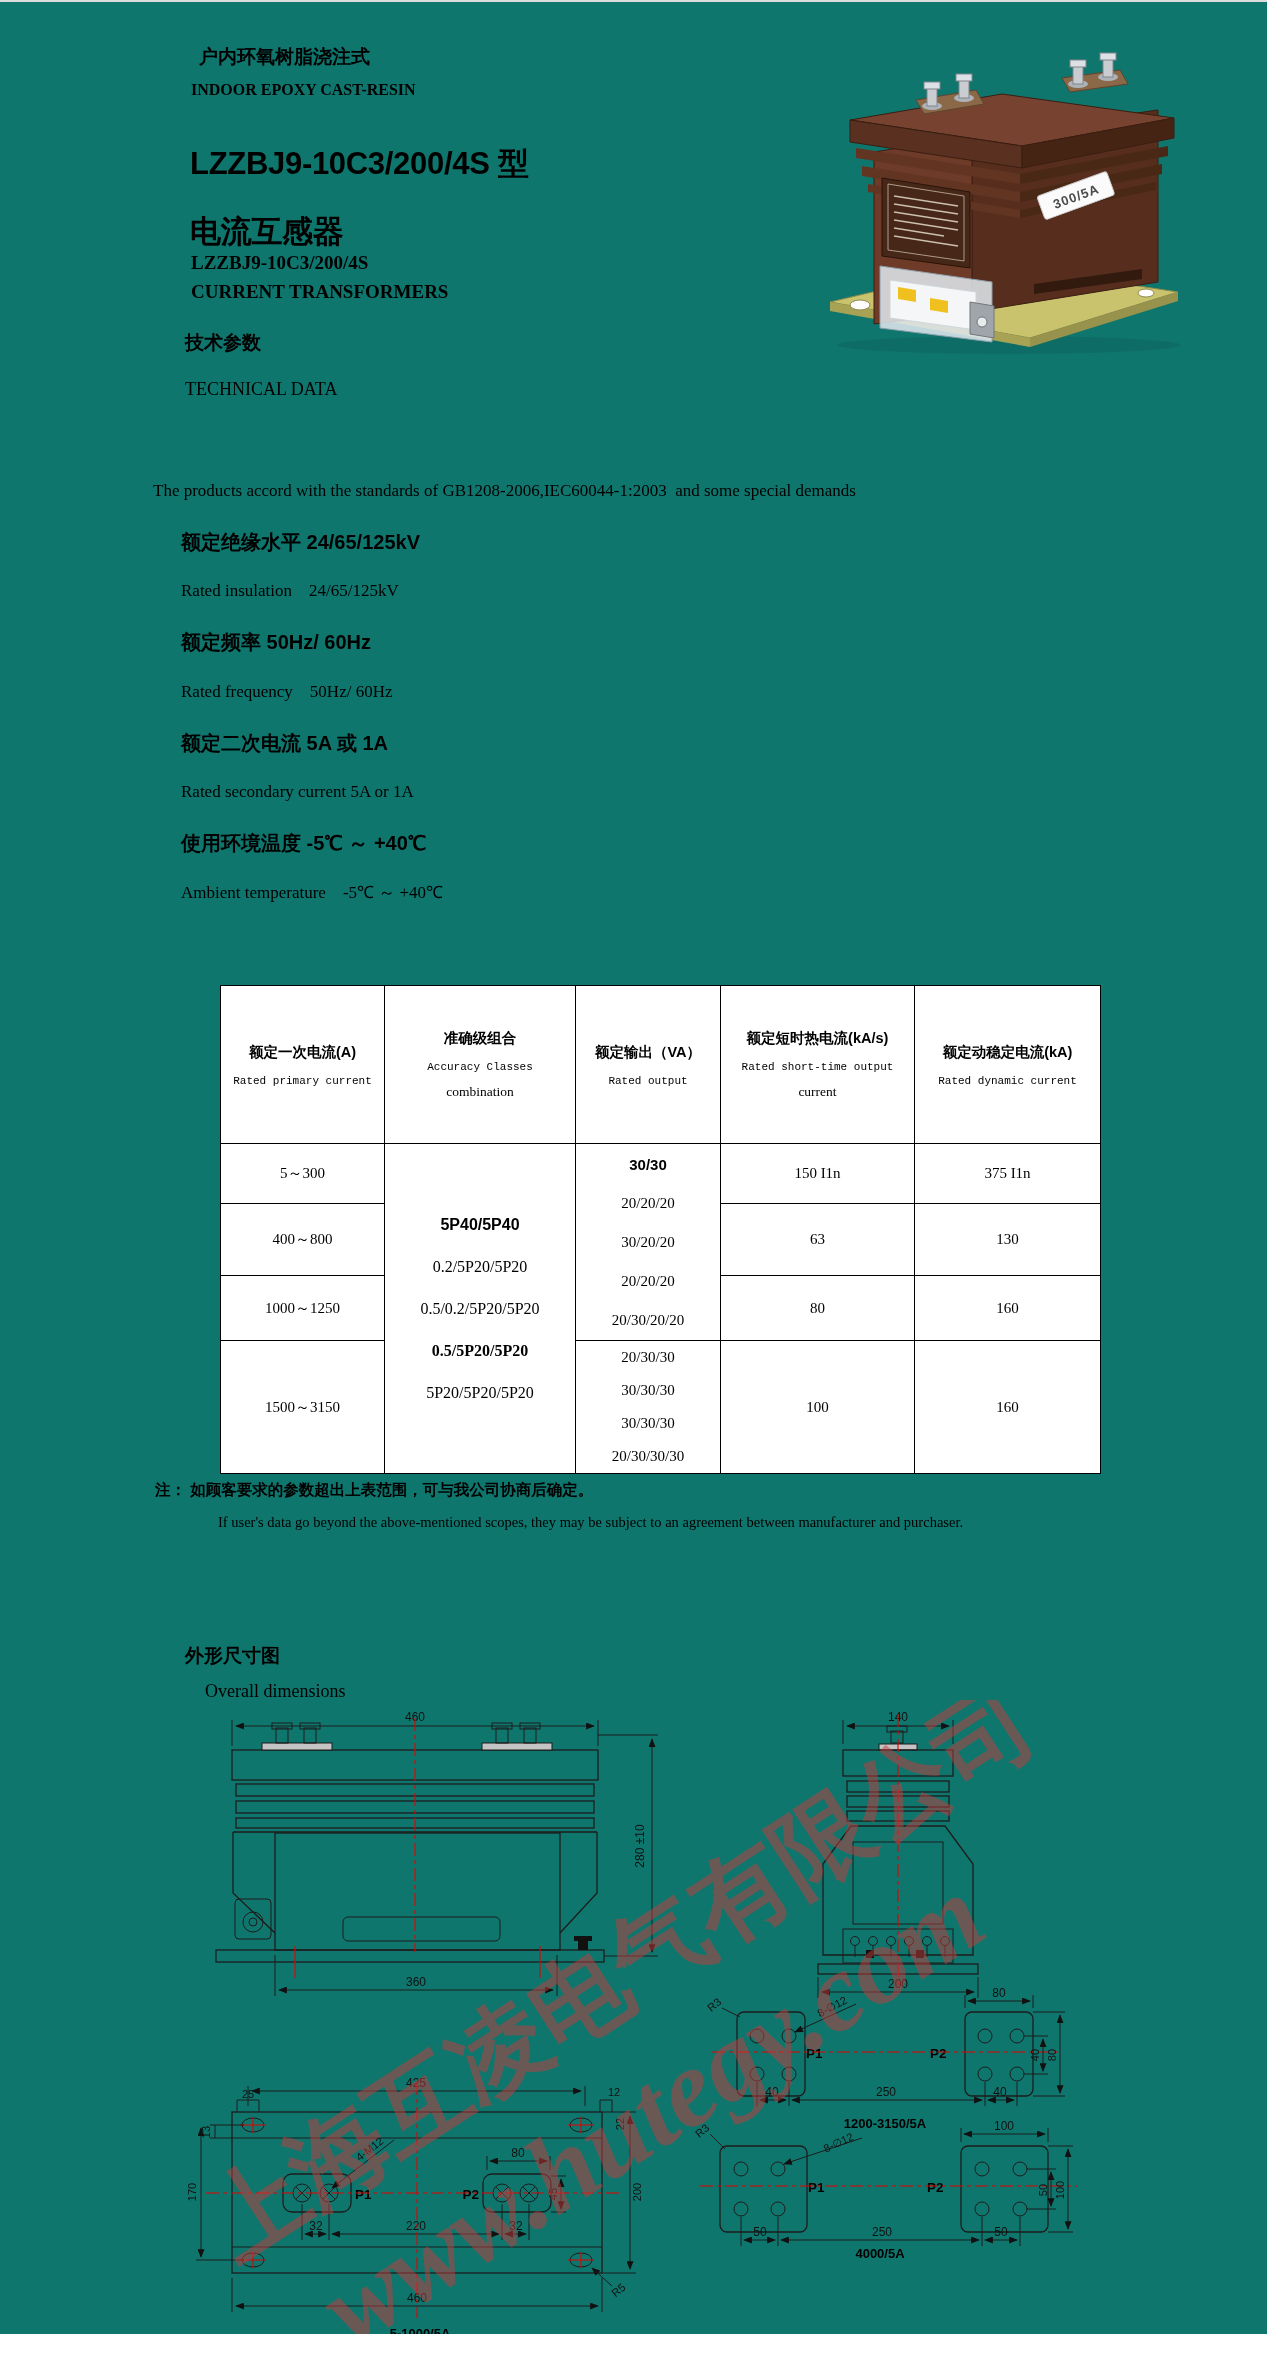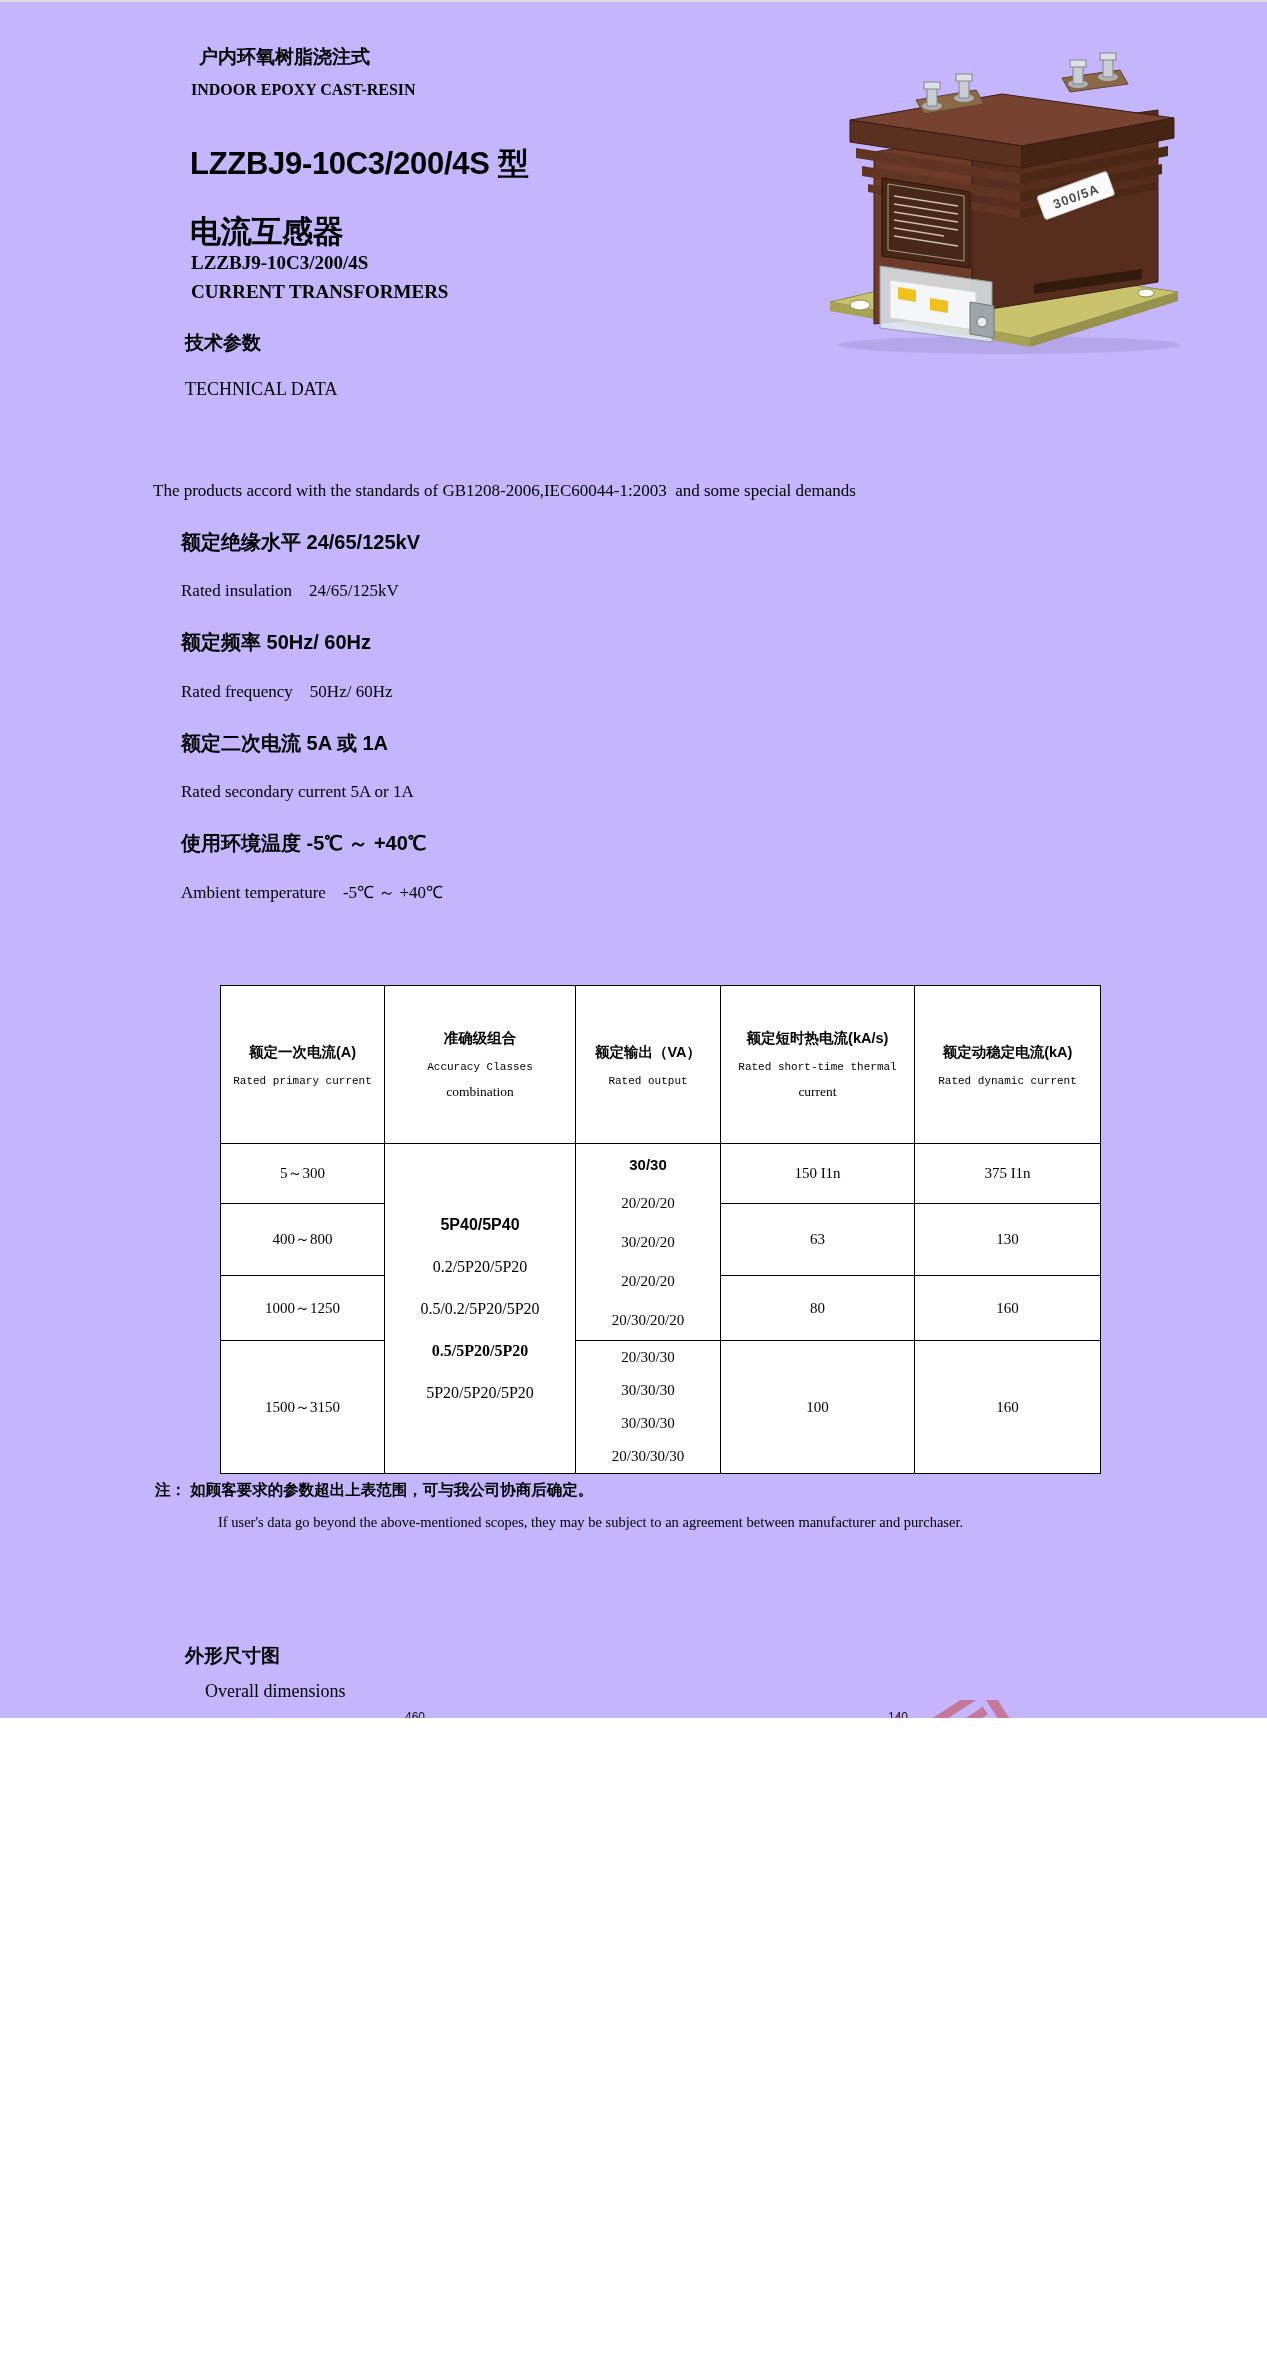--- a/index.html
+++ b/index.html
@@ -1,16 +1,16 @@
 <!DOCTYPE html>
 <html><head>
 <meta charset="utf-8">
 <style>
   html,body{margin:0;padding:0;background:#ffffff;}
-  .page{position:relative;width:1267px;height:1718px;background:#c4b5fd;overflow:hidden;
+  .page{position:relative;width:1267px;height:2334px;background:#0f766e;overflow:hidden;
         font-family:"Liberation Sans",sans-serif;color:#000;}
   .topline{position:absolute;left:0;top:0;width:100%;height:2px;background:#dcdcdc;}
   .t{position:absolute;white-space:pre;line-height:1.15;}
   .cjk-b{font-family:"Liberation Sans",sans-serif;font-weight:bold;}
   .ser{font-family:"Liberation Serif",serif;}
   .ser-b{font-family:"Liberation Serif",serif;font-weight:bold;}
   .sans-b{font-family:"Liberation Sans",sans-serif;font-weight:bold;letter-spacing:-0.3px;margin-top:30px;}
 
   
   table.tech{position:absolute;left:220px;top:985px;width:880px;border-collapse:collapse;table-layout:fixed;}
@@ -166,21 +166,21 @@
           </th>
         <th>
             <div class="hstack">
           <div class="hcn">额定输出（VA）</div>
           <div class="hen">Rated output</div>
             </div>
           </th>
         <th>
             <div class="hstack">
           <div class="hcn">额定短时热电流(kA/s)</div>
-          <div class="hen">Rated short-time thermal</div>
+          <div class="hen">Rated short-time output</div>
           <div class="hen2">current</div>
             </div>
           </th>
         <th>
             <div class="hstack">
           <div class="hcn">额定动稳定电流(kA)</div>
           <div class="hen">Rated dynamic current</div>
             </div>
           </th>
       </tr>

